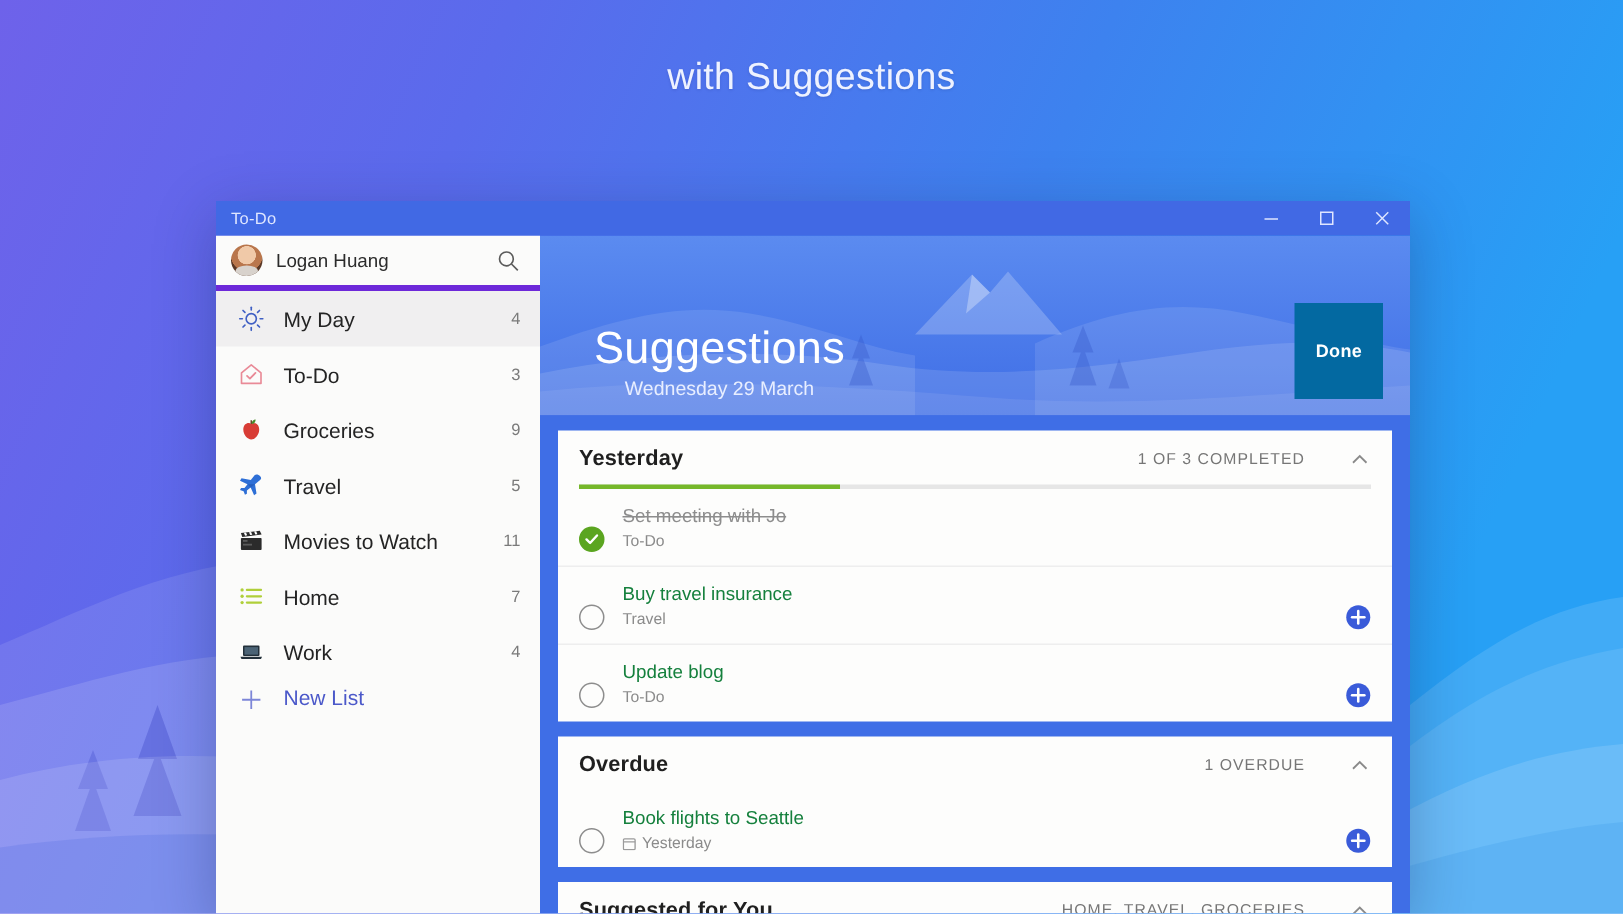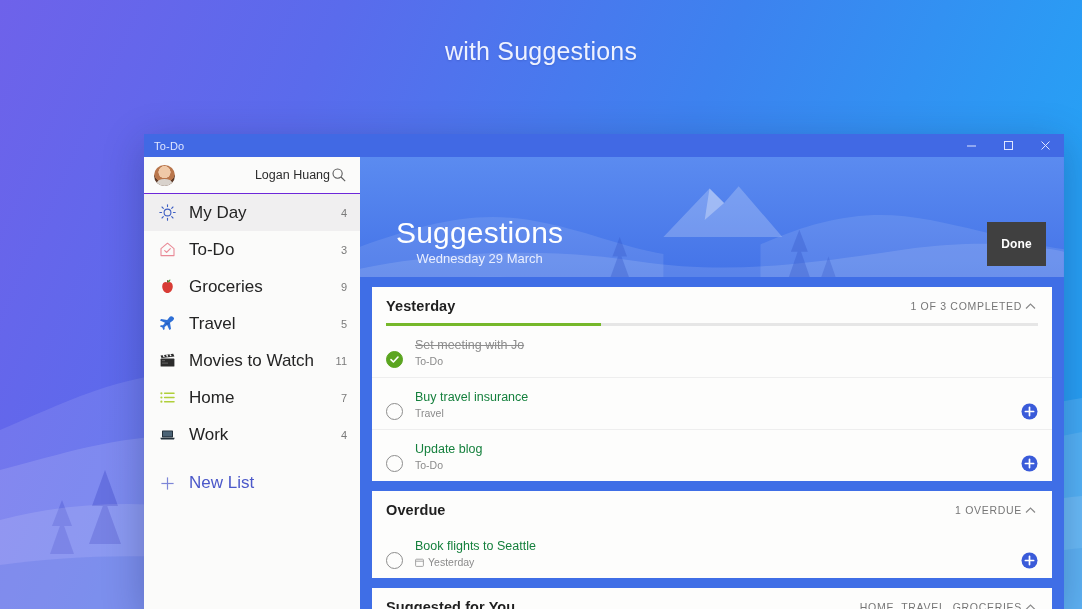--- a/index.html
+++ b/index.html
@@ -15,21 +15,21 @@
   .promo {
     position:absolute; top:34px; left:0; width:1082px;
     text-align:center; color:#eef2ff;
     font-size:25px; line-height:34px; font-weight:400;
     letter-spacing:.2px; text-shadow:0 1px 2px rgba(30,40,110,.18);
   }
 
   
   .window {
     position:absolute; left:144px; top:134px;
-    width:920px; height:475px;
+    width:796px; height:475px;
     box-shadow:0 10px 38px rgba(22,30,80,.30);
     overflow:hidden;
   }
   .titlebar {
     height:23px; background:#4169e4;
     display:flex; align-items:center;
     position:relative;
   }
   .titlebar-title {
     color:#dfe6ff; font-size:11px; padding-left:10px; letter-spacing:.2px;
@@ -37,70 +37,69 @@
   .wincontrols { position:absolute; right:0; top:0; height:23px; display:flex; }
   .wc { width:37px; height:23px; display:flex; align-items:center; justify-content:center; }
   .wc svg { display:block; }
 
   .body-row { display:flex; height:452px; }
 
   
   .sidebar { width:216px; background:#fbfbfa; flex:none; }
   .user-row {
     height:37px; display:flex; align-items:center; padding:0 12px 0 10px;
-    border-bottom:1px solid #6d28d9;
-    text-align:right;
+    border-bottom:4px solid #6d28d9;
   }
   .avatar {
     width:21px; height:21px; border-radius:50%; flex:none;
     background:radial-gradient(circle at 50% 34%, #f0c9a8 0 34%, #b9764c 36% 60%, #5a3826 62% 100%);
     overflow:hidden; position:relative;
   }
   .avatar::after{
     content:""; position:absolute; left:3px; right:3px; bottom:0; height:7px;
     background:#d8d2cc; border-radius:50% 50% 0 0;
   }
   .user-name { font-size:12.5px; color:#2b2b2b; margin-left:9px; flex:1; }
   .search-btn { width:18px; height:18px; display:flex; align-items:center; justify-content:center; }
 
   .nav { padding-top:0px; }
   .nav-item {
     height:37px; display:flex; align-items:center; padding:0 13px 0 14px;
     cursor:default;
   }
   .nav-item.active { background:#f0eff0; }
   .nav-icon { width:19px; height:19px; flex:none; display:flex; align-items:center; justify-content:center; }
-  .nav-label { font-size:17px; color:#242424; margin-left:12px; flex:1; }
+  .nav-label { font-size:14px; color:#242424; margin-left:12px; flex:1; }
   .nav-count { font-size:11px; color:#7a7a7a; }
   .newlist {
-    height:36px; display:flex; align-items:flex-end; padding:0 13px 0 14px; margin-top:4px;
+    height:36px; display:flex; align-items:flex-start; padding:0 13px 0 14px; margin-top:4px;
   }
   .newlist .nav-label { color:#4b58c9; }
 
   
   .main { flex:1; background:#3f6ee6; position:relative; overflow:hidden; }
   .hero { height:120px; position:relative; overflow:hidden; }
   .hero svg { position:absolute; inset:0; }
   .hero-text { position:absolute; left:36px; bottom:11px;text-align:center; }
   .hero-title { font-size:30px; color:#ffffff; font-weight:400; line-height:34px; letter-spacing:.2px; }
   .hero-sub { font-size:13px; color:#e8eeff; margin-top:1px; }
   .done-btn {
     position:absolute; right:18px; bottom:11px;
-    background:#404040; color:#ffffff; font-size:12px; font-weight:700;
-    padding:15px 14px; border:none; letter-spacing:.2px;
+    background:#0369a1; color:#ffffff; font-size:12px; font-weight:700;
+    padding:25px 14px; border:none; letter-spacing:.2px;
   }
 
   .cards { padding:10px 12px 0 12px; }
   .card { background:#fdfdfc; margin-bottom:10px; }
 
   .card-head {
     display:flex; align-items:center; padding:11px 14px 9px 14px;
   }
   .card-title { font-size:14.5px; font-weight:700; color:#1f1f1f; flex:1; letter-spacing:.1px; }
-  .card-meta { font-size:10.5px; color:#767676; letter-spacing:.7px; margin-right:0; }
+  .card-meta { font-size:10.5px; color:#767676; letter-spacing:.7px; margin-right:28px; }
   .chev { width:16px; height:16px; display:flex; align-items:center; justify-content:center; }
 
   .progress { height:3px; background:#e6e6e6; margin:0 14px 0 14px; position:relative; }
   .progress > span { position:absolute; left:0; top:0; bottom:0; background:#76b82a; }
 
   .task {
     display:flex; align-items:flex-end; padding:9px 14px 9px 14px;
     border-top:1px solid #eeeeee; min-height:43px;
   }
   .task.first { border-top:none; }

